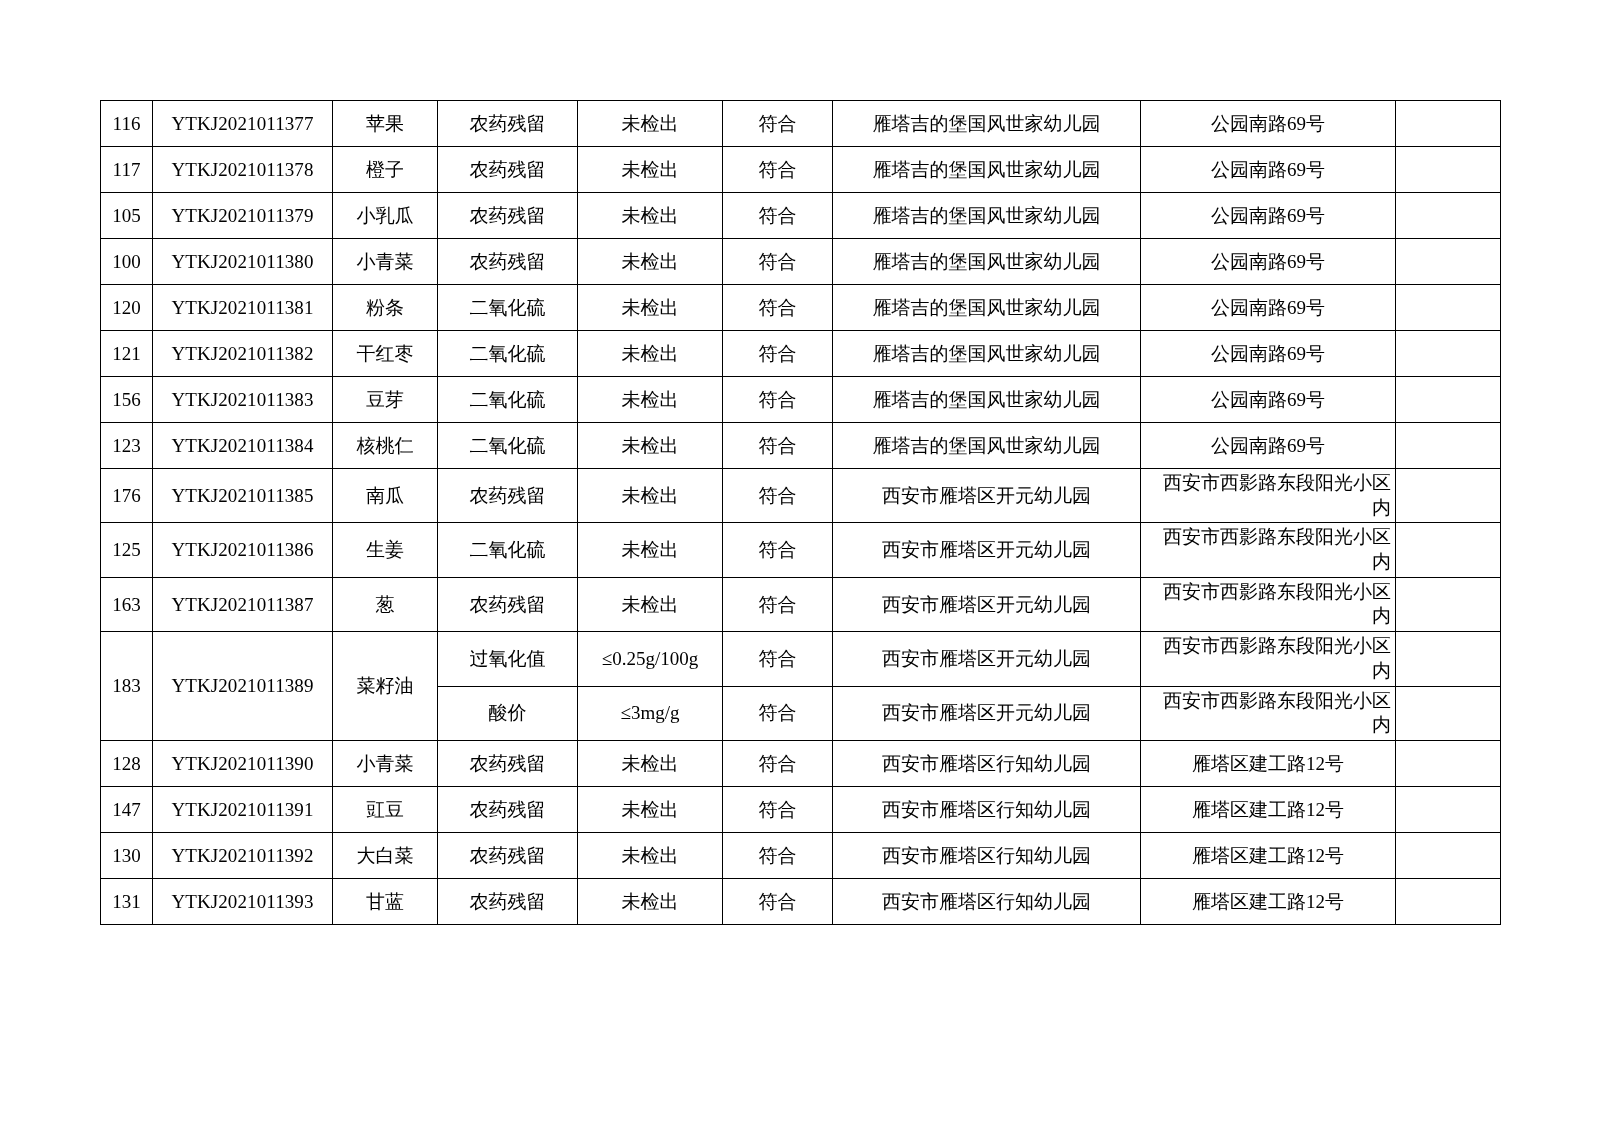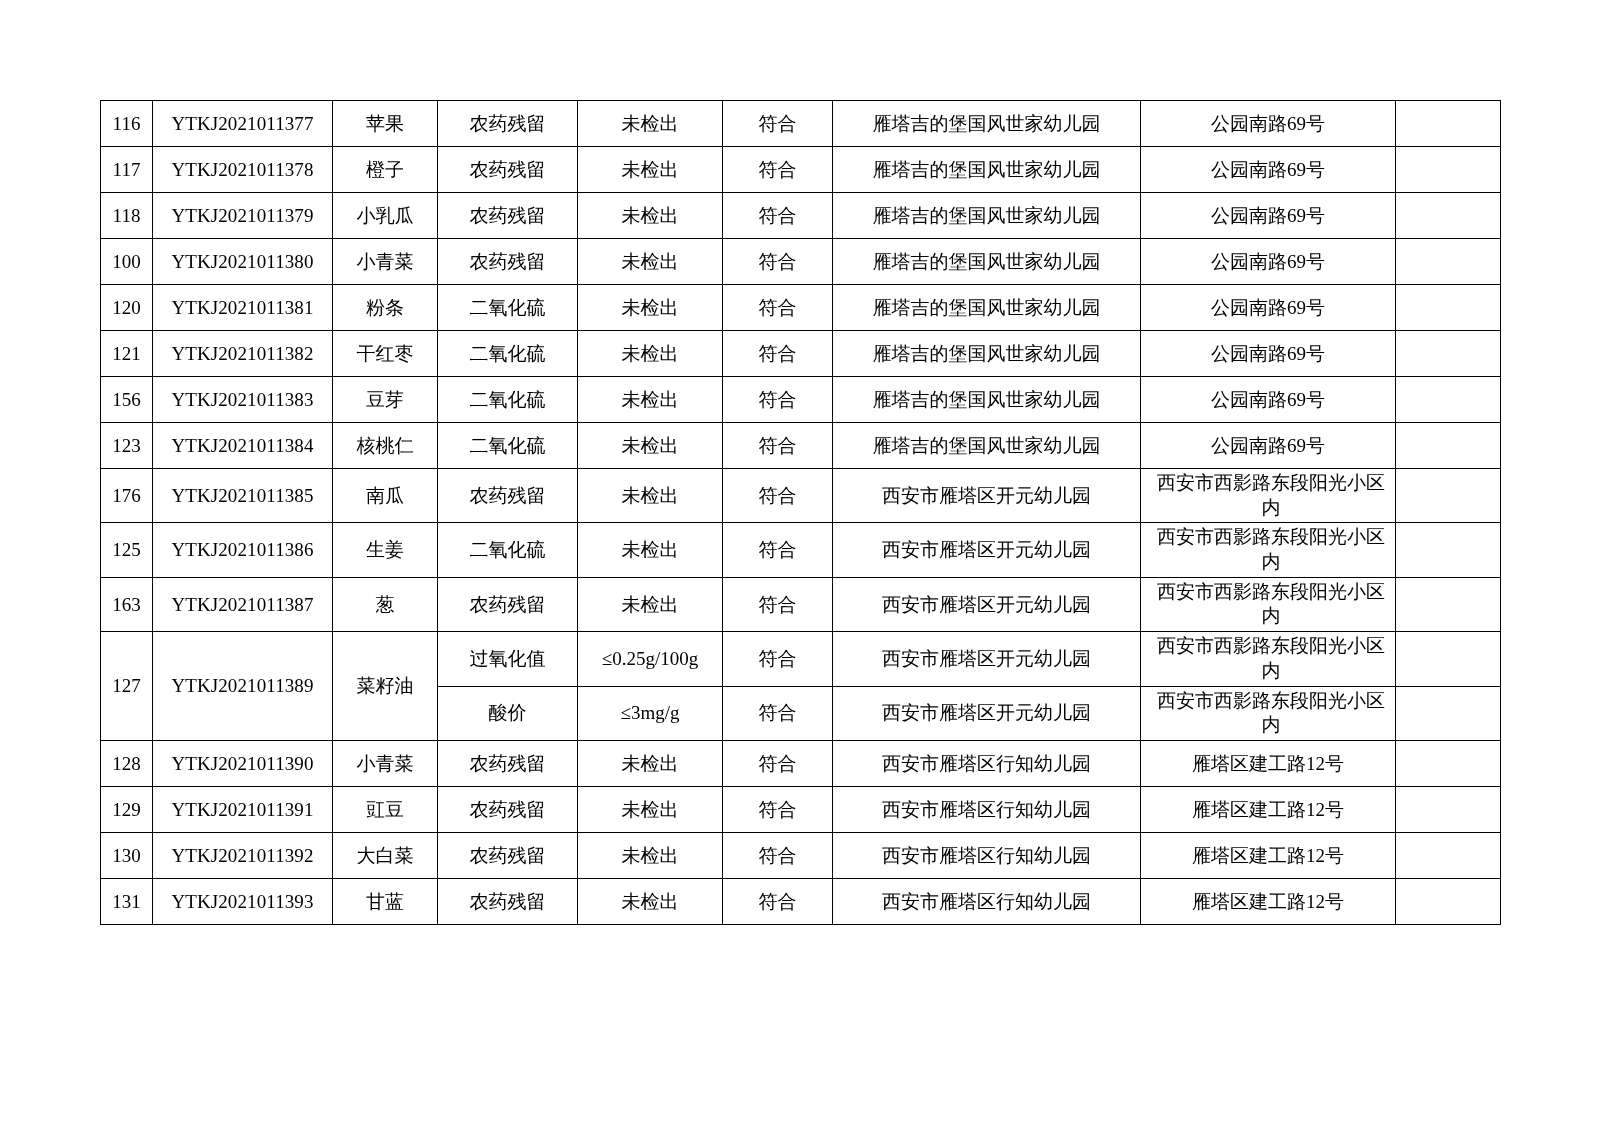--- a/index.html
+++ b/index.html
@@ -49,21 +49,21 @@
   col.c-blank   { width: 105px; }
 
   td.code {
     font-size: 19.5px;
     letter-spacing: 0.1px;
   }
   td.addr {
     text-align: center;
   }
   td.addr.wrap {
-    text-align: center;
+    text-align: right;
     padding-left: 10px;
     line-height: 1.3;
   }
   td.result-sci {
     font-size: 18px;
   }
   .tall-two {
     height: 52px;
   }
 </style>
@@ -103,21 +103,21 @@
         <td>橙子</td>
         <td>农药残留</td>
         <td>未检出</td>
         <td>符合</td>
         <td>雁塔吉的堡国风世家幼儿园</td>
         <td class="addr">公园南路69号</td>
         <td></td>
       </tr>
 
       <tr>
-        <td>118</td>
+        <td>105</td>
         <td class="code">YTKJ2021011379</td>
         <td>小乳瓜</td>
         <td>农药残留</td>
         <td>未检出</td>
         <td>符合</td>
         <td>雁塔吉的堡国风世家幼儿园</td>
         <td class="addr">公园南路69号</td>
         <td></td>
       </tr>
 
@@ -211,21 +211,21 @@
         <td>葱</td>
         <td>农药残留</td>
         <td>未检出</td>
         <td>符合</td>
         <td>西安市雁塔区开元幼儿园</td>
         <td class="addr wrap">西安市西影路东段阳光小区内</td>
         <td></td>
       </tr>
 
       <tr class="tall-two">
-        <td rowspan="2">127</td>
+        <td rowspan="2">183</td>
         <td rowspan="2" class="code">YTKJ2021011389</td>
         <td rowspan="2">菜籽油</td>
         <td>过氧化值</td>
         <td class="result-sci">≤0.25g/100g</td>
         <td>符合</td>
         <td>西安市雁塔区开元幼儿园</td>
         <td class="addr wrap">西安市西影路东段阳光小区内</td>
         <td></td>
       </tr>
 
@@ -244,21 +244,21 @@
         <td>小青菜</td>
         <td>农药残留</td>
         <td>未检出</td>
         <td>符合</td>
         <td>西安市雁塔区行知幼儿园</td>
         <td class="addr">雁塔区建工路12号</td>
         <td></td>
       </tr>
 
       <tr>
-        <td>129</td>
+        <td>147</td>
         <td class="code">YTKJ2021011391</td>
         <td>豇豆</td>
         <td>农药残留</td>
         <td>未检出</td>
         <td>符合</td>
         <td>西安市雁塔区行知幼儿园</td>
         <td class="addr">雁塔区建工路12号</td>
         <td></td>
       </tr>
 

